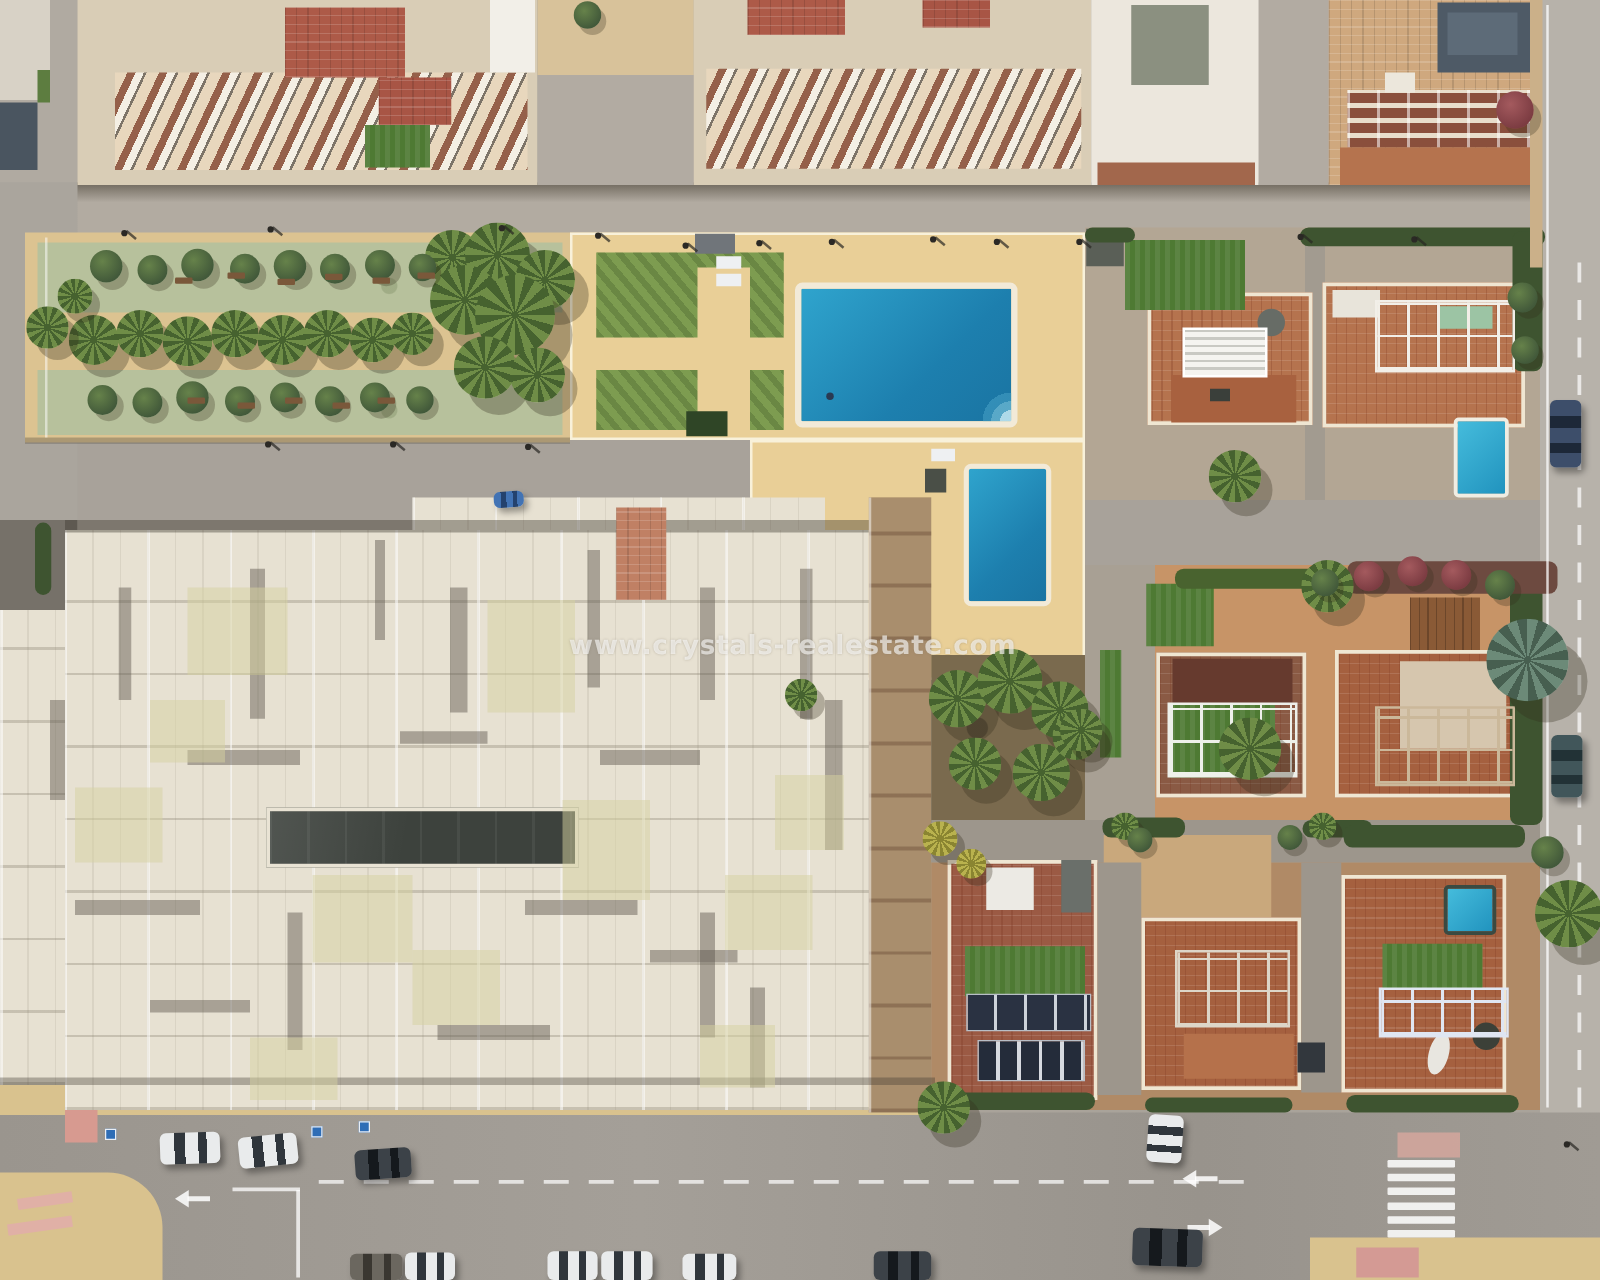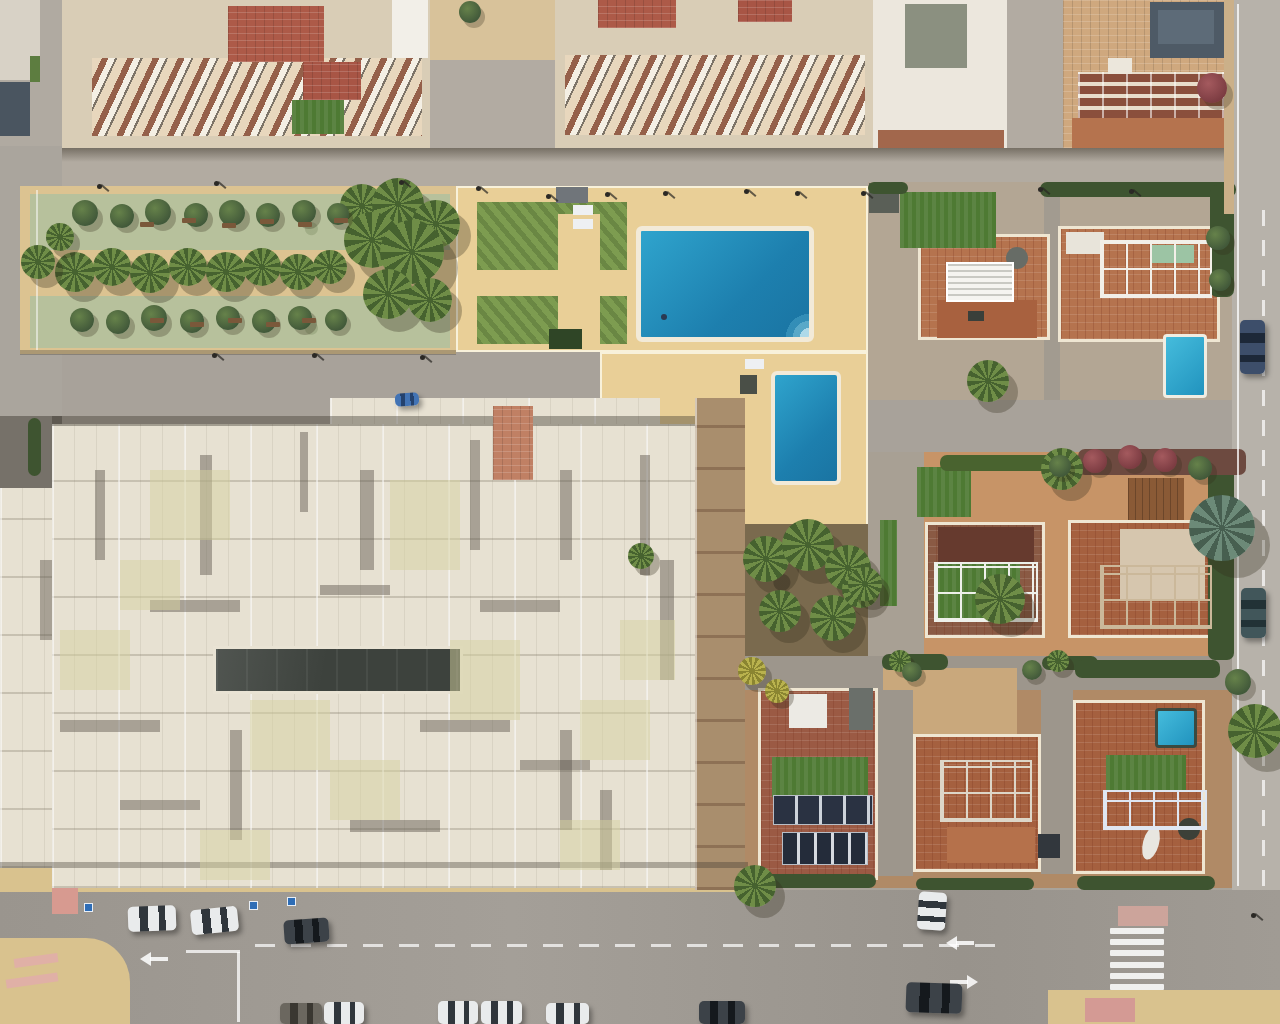--- a/index.html
+++ b/index.html
@@ -104,20 +104,21 @@
   <div class="abs" style="left:745px;top:690px;width:487px;height:198px;background:#b08a66"></div>
   <div class="abs" style="left:883px;top:668px;width:134px;height:66px;background:#c9a87c"></div>
   <div class="abs roofT" style="left:758px;top:688px;width:120px;height:192px;background-color:#9b5a44"></div>
   <div class="abs roofT" style="left:913px;top:734px;width:128px;height:138px;background-color:#a5603f"></div>
   <div class="abs roofT" style="left:1073px;top:700px;width:132px;height:174px;background-color:#a5603f"></div>
   <div class="abs" style="left:878px;top:690px;width:35px;height:186px;background:#9d968c"></div>
   <div class="abs" style="left:1041px;top:690px;width:32px;height:184px;background:#9d968c"></div>
   <div class="abs" style="left:947px;top:827px;width:88px;height:36px;background:#b5714b"></div>
   <div class="abs minipool" style="left:1155px;top:708px;width:42px;height:40px;border-color:#3a4a42"></div>
 
+  <div class="abs watermark" style="left:634px;top:516px">www.crystals-realestate.com</div>
 <div class="ovl" style="left: 52px; top: 416px; width: 643px; height: 10px; background-color: rgba(60, 54, 45, 0.4);"></div>
     <div class="ovl" style="left: 0px; top: 862px; width: 748px; height: 6px; background-color: rgba(60, 54, 45, 0.35);"></div>
     <div class="ovl" style="left: 20px; top: 350px; width: 436px; height: 5px; background-color: rgba(60, 54, 45, 0.3);"></div>
     <div class="ovl" style="left: 95px; top: 470px; width: 10px; height: 90px; background-color: rgba(90, 85, 75, 0.45);"></div>
     <div class="ovl" style="left: 200px; top: 455px; width: 12px; height: 120px; background-color: rgba(90, 85, 75, 0.45);"></div>
     <div class="ovl" style="left: 300px; top: 432px; width: 8px; height: 80px; background-color: rgba(90, 85, 75, 0.45);"></div>
     <div class="ovl" style="left: 360px; top: 470px; width: 14px; height: 100px; background-color: rgba(90, 85, 75, 0.45);"></div>
     <div class="ovl" style="left: 470px; top: 440px; width: 10px; height: 110px; background-color: rgba(90, 85, 75, 0.45);"></div>
     <div class="ovl" style="left: 560px; top: 470px; width: 12px; height: 90px; background-color: rgba(90, 85, 75, 0.45);"></div>
     <div class="ovl" style="left: 640px; top: 455px; width: 10px; height: 120px; background-color: rgba(90, 85, 75, 0.45);"></div>

